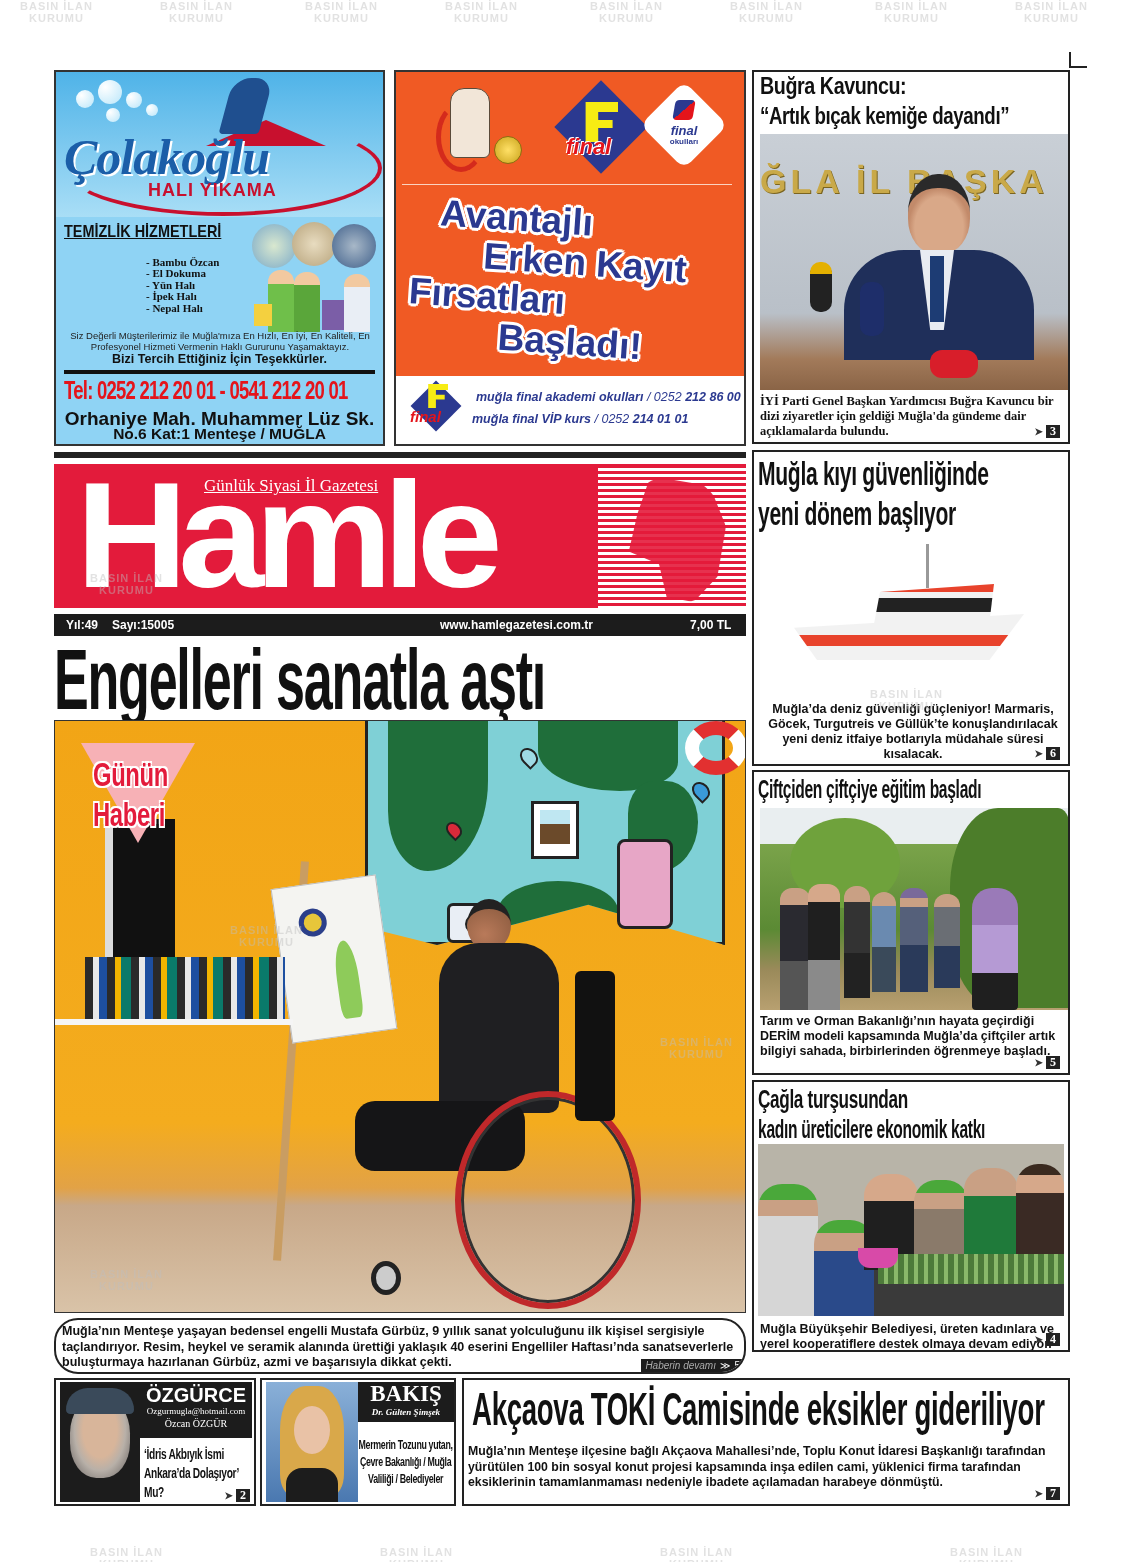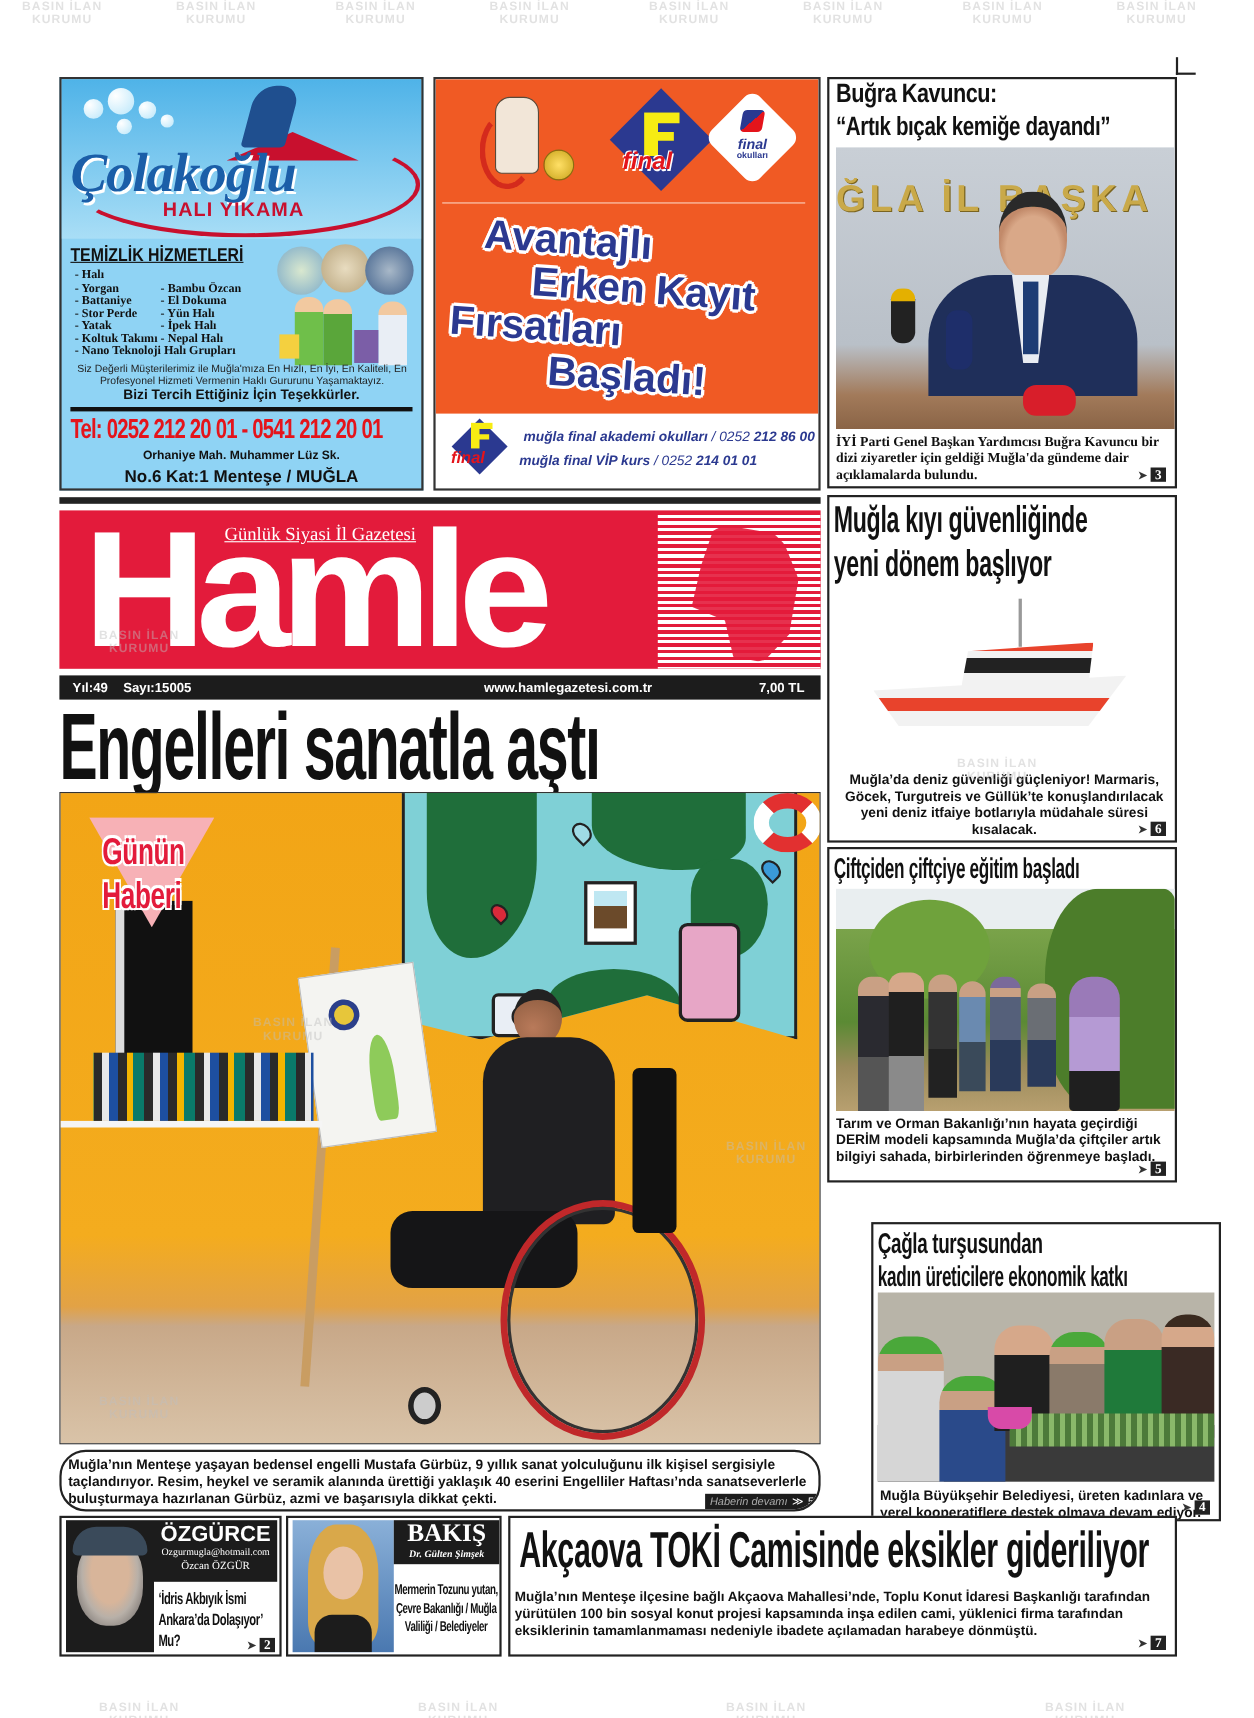--- a/index.html
+++ b/index.html
@@ -34,29 +34,20 @@
     </div>
 
     <div class="abs" style="left:150px;top:48px;width:0;height:0;border-left:60px solid transparent;border-right:60px solid transparent;border-bottom:26px solid #c8102e;"></div>
     <div class="abs" style="left:170px;top:6px;width:40px;height:56px;background:#1f4f8f;border-radius:18px 18px 4px 4px;transform:skewX(-15deg);"></div>
 
     <div class="abs" style="left:8px;top:48px;width:318px;height:96px;border-radius:50%;border:4px solid #c8102e;border-top-color:transparent;border-left-color:transparent;"></div>
     <div class="abs serif" style="left:8px;top:56px;font-size:50px;font-weight:700;font-style:italic;color:#1b5ea8;letter-spacing:-1px;text-shadow:2px 2px 0 #fff;">Çolakoğlu</div>
     <div class="abs" style="left:92px;top:108px;font-size:18px;font-weight:900;color:#c8102e;letter-spacing:1px;">HALI YIKAMA</div>
   </div>
   <div class="abs" style="left:8px;top:150px;font-size:17px;font-weight:700;color:#111;text-decoration:underline;transform:scaleX(0.85);transform-origin:left;">TEMİZLİK HİZMETLERİ</div>
-  <div class="abs serif" style="left:12px;top:173px;font-size:11px;font-weight:700;line-height:11.5px;color:#111;">
-    <div>- Halı</div>
-    <div>- Yorgan</div>
-    <div>- Battaniye</div>
-    <div>- Stor Perde</div>
-    <div>- Yatak</div>
-    <div>- Koltuk Takımı</div>
-    <div>- Nano Teknoloji Halı Grupları</div>
-  </div>
   <div class="abs serif" style="left:90px;top:184.5px;font-size:11px;font-weight:700;line-height:11.5px;color:#111;">
     <div>- Bambu Özcan</div>
     <div>- El Dokuma</div>
     <div>- Yün Halı</div>
     <div>- İpek Halı</div>
     <div>- Nepal Halı</div>
   </div>
 
   <div class="abs" style="left:196px;top:152px;width:44px;height:44px;border-radius:50%;background:radial-gradient(circle,#d9e8cf,#7aa9c8);"></div>
   <div class="abs" style="left:236px;top:150px;width:44px;height:44px;border-radius:50%;background:radial-gradient(circle,#e8dcc0,#b6a27a);"></div>
@@ -65,21 +56,21 @@
     <div class="abs" style="left:14px;top:0;width:26px;height:62px;background:linear-gradient(180deg,#f2c9a0 0 22%,#6fbf4a 22%);border-radius:12px 12px 0 0;"></div>
     <div class="abs" style="left:40px;top:2px;width:26px;height:60px;background:linear-gradient(180deg,#f2c9a0 0 22%,#5aa63a 22%);border-radius:12px 12px 0 0;"></div>
     <div class="abs" style="left:90px;top:4px;width:26px;height:58px;background:linear-gradient(180deg,#f2c9a0 0 22%,#e9eef5 22%);border-radius:12px 12px 0 0;"></div>
     <div class="abs" style="left:0;top:34px;width:18px;height:22px;background:#f4d03f;"></div>
     <div class="abs" style="left:68px;top:30px;width:22px;height:30px;background:#7b5ea7;"></div>
   </div>
   <div class="abs" style="left:4px;top:258px;width:320px;font-size:9.5px;line-height:11px;text-align:center;color:#222;">Siz Değerli Müşterilerimiz ile Muğla'mıza En Hızlı, En İyi, En Kaliteli, En Profesyonel Hizmeti Vermenin Haklı Gururunu Yaşamaktayız.</div>
   <div class="abs" style="left:0;top:280px;width:327px;font-size:12.5px;font-weight:700;text-align:center;color:#111;">Bizi Tercih Ettiğiniz İçin Teşekkürler.</div>
   <div class="abs" style="left:8px;top:298px;width:311px;height:4px;background:#111;"></div>
   <div class="abs" style="left:8px;top:304px;font-size:25px;font-weight:700;color:#e4141b;letter-spacing:-1px;transform:scaleX(0.74);transform-origin:left;white-space:nowrap;">Tel: 0252 212 20 01 - 0541 212 20 01</div>
-  <div class="abs" style="left:0;top:336px;width:327px;text-align:center;font-size:11px;font-weight:700;color:#111;">Orhaniye Mah. Muhammer Lüz Sk.</div>
+  <div class="abs" style="left:0;top:336px;width:327px;text-align:center;font-size:19px;font-weight:700;color:#111;">Orhaniye Mah. Muhammer Lüz Sk.</div>
   <div class="abs" style="left:0;top:353px;width:327px;text-align:center;font-size:15.5px;font-weight:700;color:#111;">No.6 Kat:1 Menteşe / MUĞLA</div>
 </div>
 
 <div class="box" style="left:394px;top:70px;width:352px;height:376px;border-color:#333;">
   <div class="abs" style="left:0;top:0;width:100%;height:304px;background:#f05a24;"></div>
 
   <div class="abs" style="left:40px;top:16px;width:90px;height:90px;">
     <div class="abs" style="left:14px;top:0;width:40px;height:70px;background:#f2e6d8;border-radius:14px 14px 6px 6px;border:1px solid #5a4a3a;"></div>
     <div class="abs" style="left:0;top:14px;width:50px;height:70px;border:5px solid #d42a1c;border-radius:50%;border-right-color:transparent;border-top-color:transparent;"></div>
     <div class="abs" style="left:58px;top:48px;width:28px;height:28px;border-radius:50%;background:radial-gradient(circle,#ffe066,#c9a21a);border:1px solid #8a6d10;"></div>
@@ -232,21 +223,21 @@
     <div class="abs" style="left:174px;top:86px;width:26px;height:94px;background:linear-gradient(180deg,#c9a084 0 14%,#6a6e74 14% 55%,#2a3a5a 55%);border-radius:12px 12px 0 0;"></div>
     <div class="abs" style="left:212px;top:80px;width:46px;height:122px;background:linear-gradient(180deg,#9a7ab8 0 30%,#b59ad4 30% 70%,#1f1f1f 70%);border-radius:20px 20px 4px 4px;"></div>
   </div>
   <div class="abs caption" style="left:6px;top:242px;width:300px;font-size:12.5px;line-height:15px;">Tarım ve Orman Bakanlığı’nın hayata geçirdiği DERİM modeli kapsamında Muğla’da çiftçiler artık bilgiyi sahada, birbirlerinden öğrenmeye başladı.</div>
   <div class="ref" style="right:8px;bottom:4px;">
       <span class="arrow">➤</span>
       <span class="num">5</span>
     </div>
 </div>
 
-<div class="box" style="left:792px;top:1080px;width:318px;height:272px;margin-top:31px;">
+<div class="box" style="left:752px;top:1080px;width:318px;height:272px;">
   <div class="abs cond" style="left:4px;top:2px;font-size:26px;transform:scaleX(0.66);font-weight:900;">Çağla turşusundan</div>
   <div class="abs cond" style="left:4px;top:32px;font-size:26px;transform:scaleX(0.6);font-weight:900;">kadın üreticilere ekonomik katkı</div>
   <div class="photo" style="left:4px;top:62px;width:306px;height:172px;background:linear-gradient(180deg,#b8b4a8 0 70%,#3a3a3a 70%);">
     <div class="abs" style="left:0;top:40px;width:60px;height:132px;background:linear-gradient(180deg,#4aa83a 0 12%,#c9a084 12% 24%,#d6d6d6 24%);border-radius:24px 24px 0 0;"></div>
     <div class="abs" style="left:56px;top:76px;width:60px;height:96px;background:linear-gradient(180deg,#4aa83a 0 14%,#c9a084 14% 32%,#2a4a8a 32%);border-radius:24px 24px 0 0;"></div>
     <div class="abs" style="left:106px;top:30px;width:54px;height:96px;background:linear-gradient(180deg,#d6a88a 0 28%,#1f1f1f 28%);border-radius:22px 22px 0 0;"></div>
     <div class="abs" style="left:156px;top:36px;width:54px;height:96px;background:linear-gradient(180deg,#4aa83a 0 14%,#c9a084 14% 30%,#8a7a6a 30%);border-radius:22px 22px 0 0;"></div>
     <div class="abs" style="left:206px;top:24px;width:54px;height:108px;background:linear-gradient(180deg,#c9a084 0 26%,#1f7a3a 26%);border-radius:22px 22px 0 0;"></div>
     <div class="abs" style="left:258px;top:20px;width:48px;height:112px;background:linear-gradient(180deg,#3a2a1f 0 10%,#d6a88a 10% 26%,#3a2a24 26%);border-radius:22px 22px 0 0;"></div>
     <div class="abs" style="left:120px;top:110px;width:186px;height:30px;background:repeating-linear-gradient(90deg,#4d7a3a 0 6px,#8ab86a 6px 10px);"></div>

